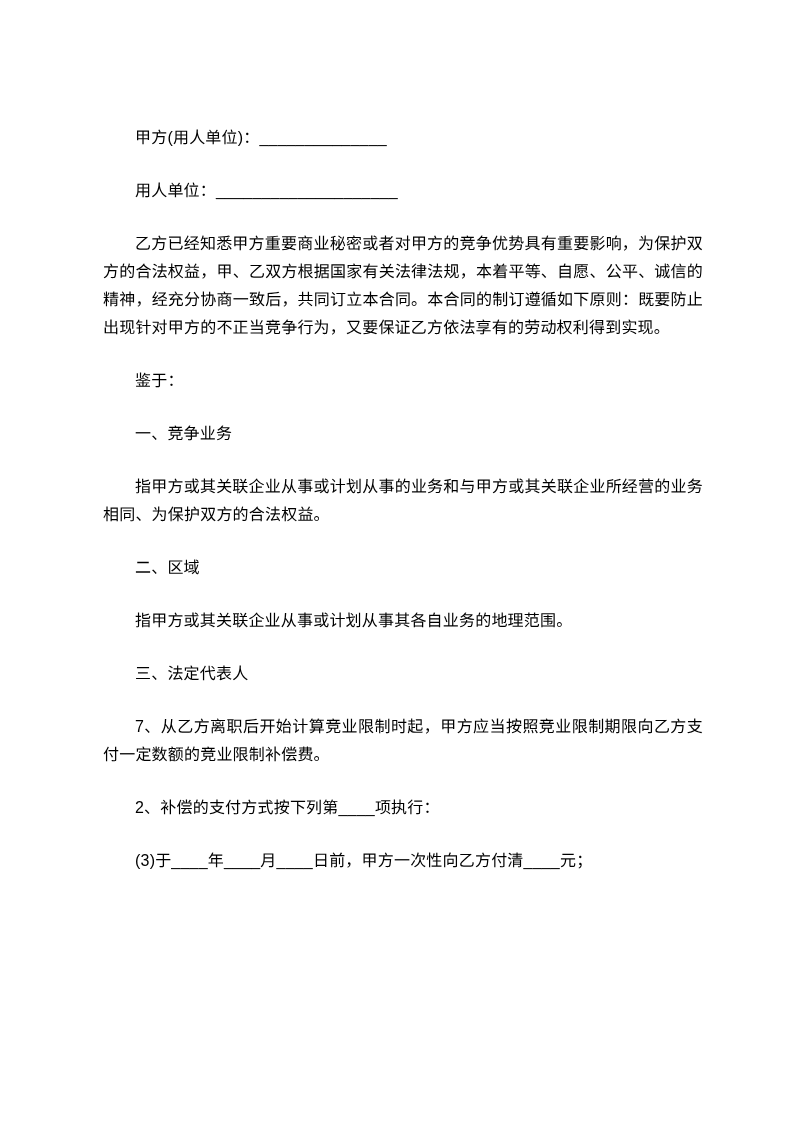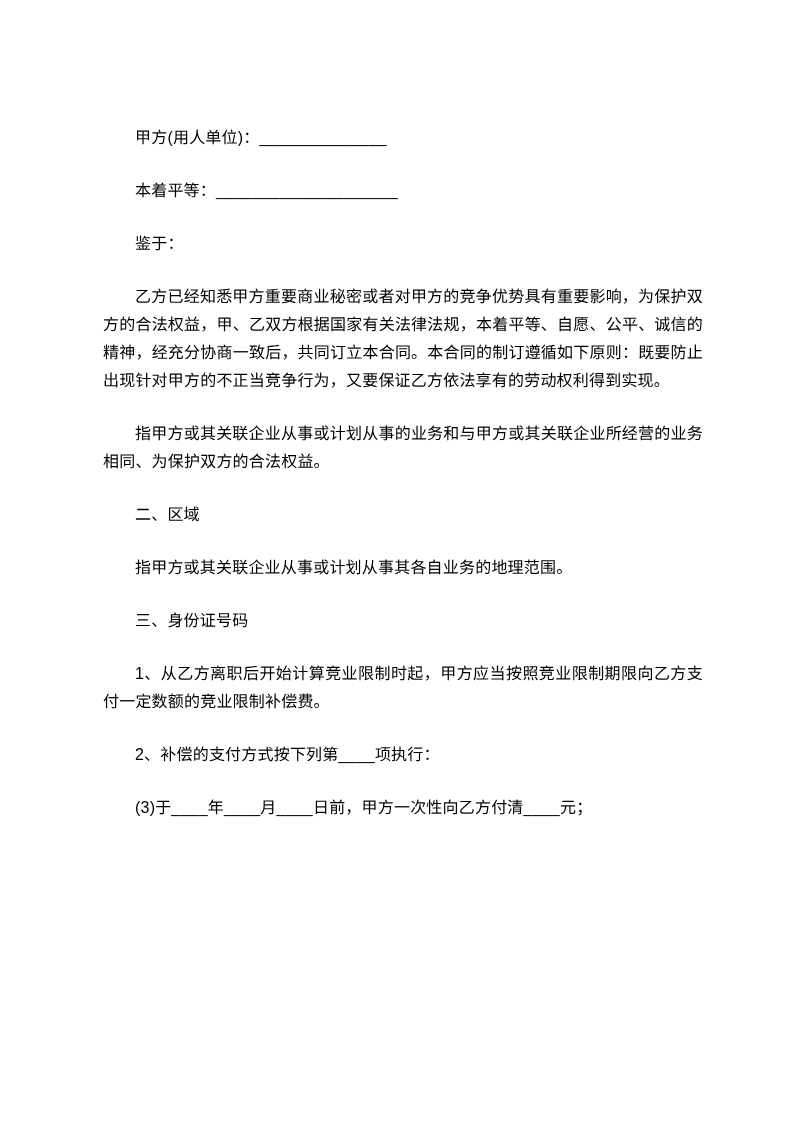--- a/index.html
+++ b/index.html
@@ -38,29 +38,30 @@
     text-indent: 32px;
     letter-spacing: 0.2px;
   }
 </style>
 </head>
 <body>
 
 <div class="page">
 
   <p class="doc-line">甲方(用人单位)：______________</p>
-  <p class="doc-line">本着平等：____________________</p>
+  <p class="doc-line">用人单位：____________________</p>
+
+  <p class="doc-line">乙方已经知悉甲方重要商业秘密或者对甲方的竞争优势具有重要影响，为保护双方的合法权益，甲、乙双方根据国家有关法律法规，本着平等、自愿、公平、诚信的精神，经充分协商一致后，共同订立本合同。本合同的制订遵循如下原则：既要防止出现针对甲方的不正当竞争行为，又要保证乙方依法享有的劳动权利得到实现。</p>
 
   <p class="doc-line">鉴于：</p>
 
-  <p class="doc-line">乙方已经知悉甲方重要商业秘密或者对甲方的竞争优势具有重要影响，为保护双方的合法权益，甲、乙双方根据国家有关法律法规，本着平等、自愿、公平、诚信的精神，经充分协商一致后，共同订立本合同。本合同的制订遵循如下原则：既要防止出现针对甲方的不正当竞争行为，又要保证乙方依法享有的劳动权利得到实现。</p>
-
+  <p class="doc-heading">一、竞争业务</p>
   <p class="doc-line">指甲方或其关联企业从事或计划从事的业务和与甲方或其关联企业所经营的业务相同、为保护双方的合法权益。</p>
 
   <p class="doc-heading">二、区域</p>
   <p class="doc-line">指甲方或其关联企业从事或计划从事其各自业务的地理范围。</p>
 
-  <p class="doc-heading">三、身份证号码</p>
-  <p class="doc-line">1、从乙方离职后开始计算竞业限制时起，甲方应当按照竞业限制期限向乙方支付一定数额的竞业限制补偿费。</p>
+  <p class="doc-heading">三、法定代表人</p>
+  <p class="doc-line">7、从乙方离职后开始计算竞业限制时起，甲方应当按照竞业限制期限向乙方支付一定数额的竞业限制补偿费。</p>
   <p class="doc-line">2、补偿的支付方式按下列第____项执行：</p>
   <p class="doc-line">(3)于____年____月____日前，甲方一次性向乙方付清____元；</p>
 
 </div>
 
 </body></html>

